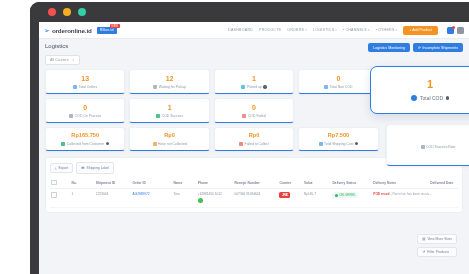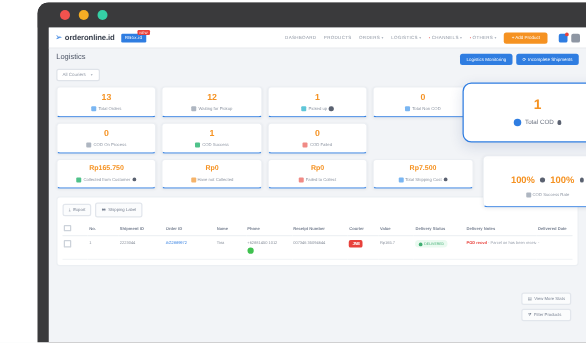--- a/index.html
+++ b/index.html
@@ -347,26 +347,20 @@
     <div class="cod-highlight">
       <div class="val">1</div>
       <div class="lbl">
         <span class="cg"></span>
         <span>Total COD</span>
         <span class="dark-dot"></span>
       </div>
     </div>
 
     <div class="rate-highlight">
-      <div class="dualval">
-        <span class="v">100%</span>
-        <span class="dark-dot"></span>
-        <span class="v">100%</span>
-        <span class="dark-dot"></span>
-      </div>
       <div class="lbl" style="margin-top:3px;font-size:3.4px;color:#8e96a3;display:flex;align-items:center;gap:1.5px;">
         <span class="ic gr"></span>
         <span>COD Success Rate</span>
       </div>
     </div>
 
   </div>
 </div>
 
 </body></html>

